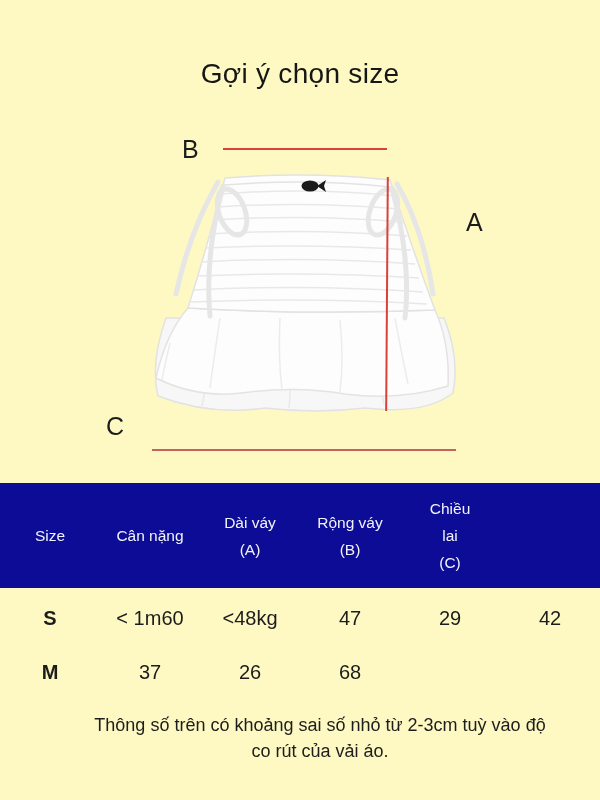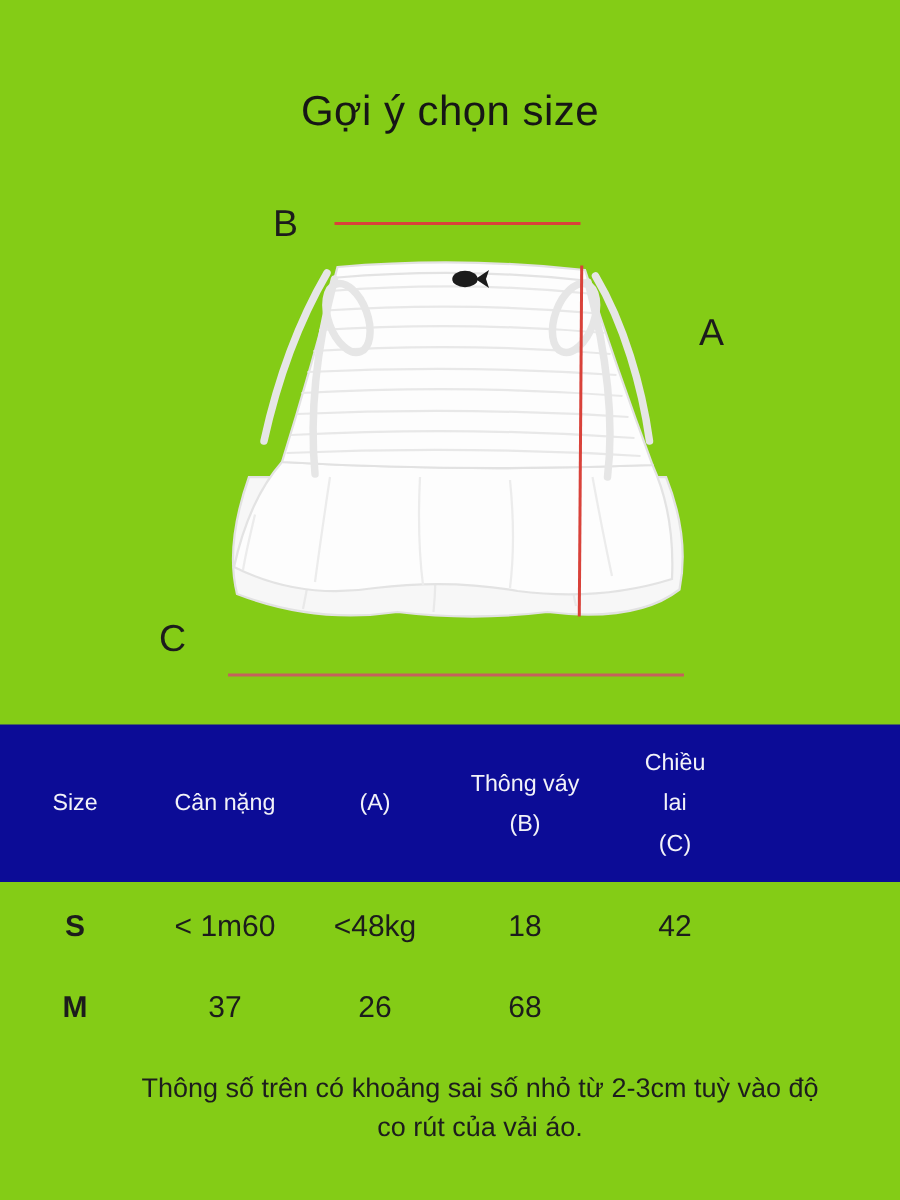--- a/index.html
+++ b/index.html
@@ -2,21 +2,21 @@
 <html><head>
 <meta charset="utf-8">
 <style>
   * { margin: 0; padding: 0; box-sizing: border-box; }
   html, body { background: #ffffff; }
   body { font-family: "Liberation Sans", sans-serif; }
   .canvas {
     position: relative;
     width: 600px;
     height: 800px;
-    background: #84cc16;
+    background: #fef9c3;
     overflow: hidden;
     margin: 0 auto;
   }
   .title {
     position: absolute;
     top: 58px;
     left: 0;
     width: 600px;
     text-align: center;
     font-size: 28px;
@@ -146,38 +146,40 @@
 
   <div class="size-table">
     <div class="thead">
       <div class="th">
         <span>Size</span>
       </div>
       <div class="th">
         <span>Cân nặng</span>
       </div>
       <div class="th">
+        <span>Dài váy</span>
         <span>(A)</span>
       </div>
       <div class="th">
-        <span>Thông váy</span>
+        <span>Rộng váy</span>
         <span>(B)</span>
       </div>
       <div class="th">
         <span>Chiều</span>
         <span>lai</span>
         <span>(C)</span>
       </div>
     </div>
 
     <div class="trow first">
       <div class="td size-cell">S</div>
       <div class="td">&lt; 1m60</div>
       <div class="td">&lt;48kg</div>
-      <div class="td">18</div>
+      <div class="td">47</div>
+      <div class="td">29</div>
       <div class="td">42</div>
     </div>
 
     <div class="trow">
       <div class="td size-cell">M</div>
       <div class="td">37</div>
       <div class="td">26</div>
       <div class="td">68</div>
     </div>
   </div>

